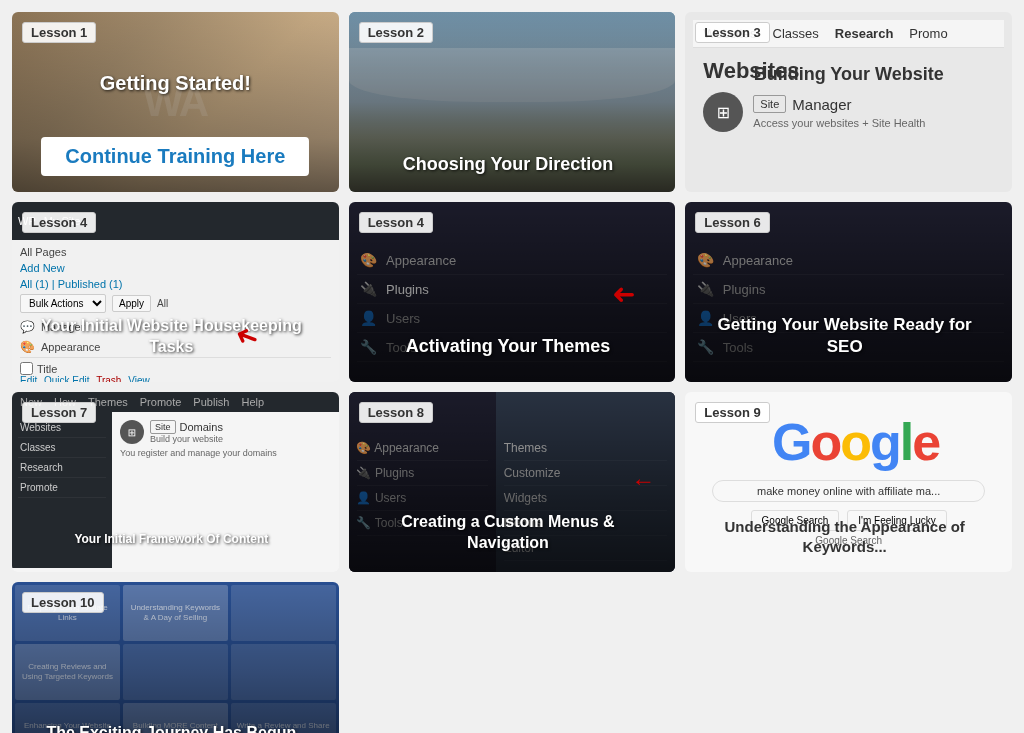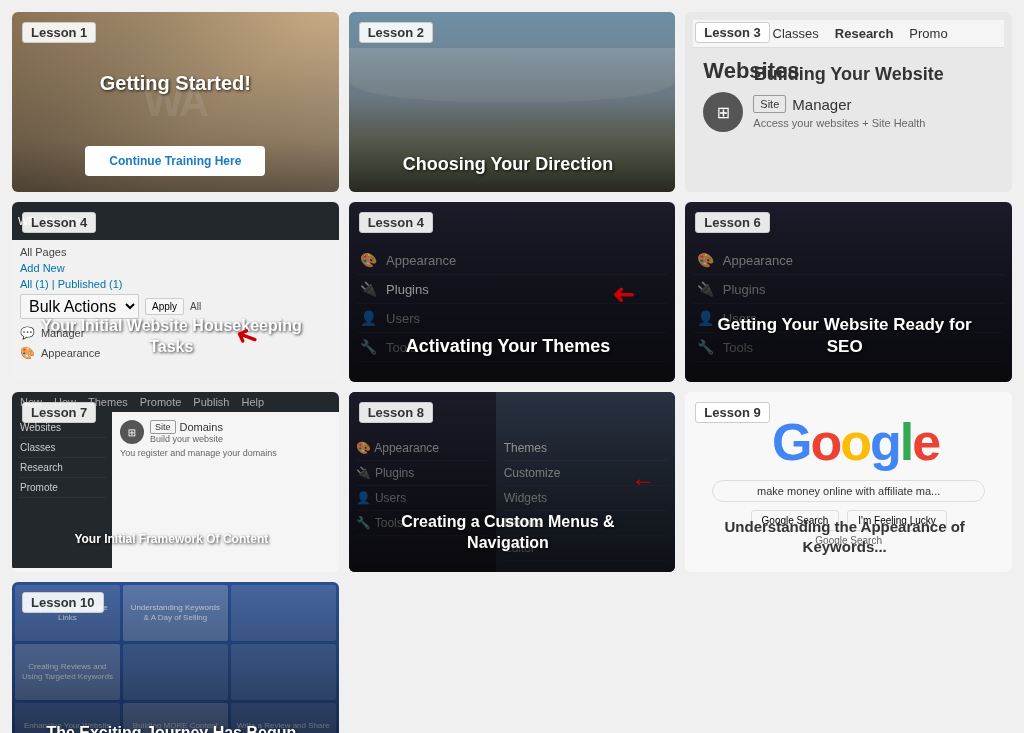--- a/index.html
+++ b/index.html
@@ -68,21 +68,21 @@
       color: rgba(255,255,255,0.15);
       letter-spacing: -2px;
     }
     .continue-btn {
       position: absolute;
       bottom: 16px;
       left: 50%;
       transform: translateX(-50%);
       background: #fff;
       color: #1a7bbf;
-      font-size: 12px;
+      font-size: 20px;
       font-weight: bold;
       border: none;
       border-radius: 4px;
       padding: 8px 24px;
       cursor: pointer;
       z-index: 10;
       white-space: nowrap;
     }
 
     
@@ -177,21 +177,21 @@
       margin-bottom: 4px;
     }
     .wp-bulk-row {
       display: flex; align-items: center; gap: 6px;
       margin-bottom: 4px;
     }
     .wp-select {
       background: #f7f7f7;
       border: 1px solid #ccc;
       padding: 2px 4px;
-      font-size: 16px;
+      font-size: 10px;
       border-radius: 2px;
     }
     .wp-btn {
       background: #f7f7f7;
       border: 1px solid #ccc;
       padding: 2px 6px;
       font-size: 10px;
       border-radius: 2px;
       cursor: pointer;
     }
@@ -492,20 +492,32 @@
         <div>
           <div class="wp-menu-item">
             <span class="wp-menu-icon">💬</span>
             <span>Manager</span>
           </div>
           <div class="wp-menu-item">
             <span class="wp-menu-icon">🎨</span>
             <span>Appearance</span>
           </div>
         </div>
+        <div class="wp-title-col">
+          <div style="display:flex;align-items:center;gap:4px;">
+            <input type="checkbox" style="margin: 0px;">
+            <span>Title</span>
+          </div>
+          <div class="wp-row-actions">
+            <span>Edit</span>
+            <span>Quick Edit</span>
+            <span class="wp-red">Trash</span>
+            <span>View</span>
+          </div>
+        </div>
       </div>
     </div>
     <span class="lesson-badge">Lesson 4</span>
     <div class="lesson-title" style="bottom:24px;font-size:16px;">Your Initial Website Housekeeping Tasks</div>
 
     <div class="red-arrow" style="bottom:28px;right:80px;transform:rotate(200deg);">➜</div>
   </div>
 
   <div class="lesson-card">
     <div class="lesson-bg lesson5-bg">

